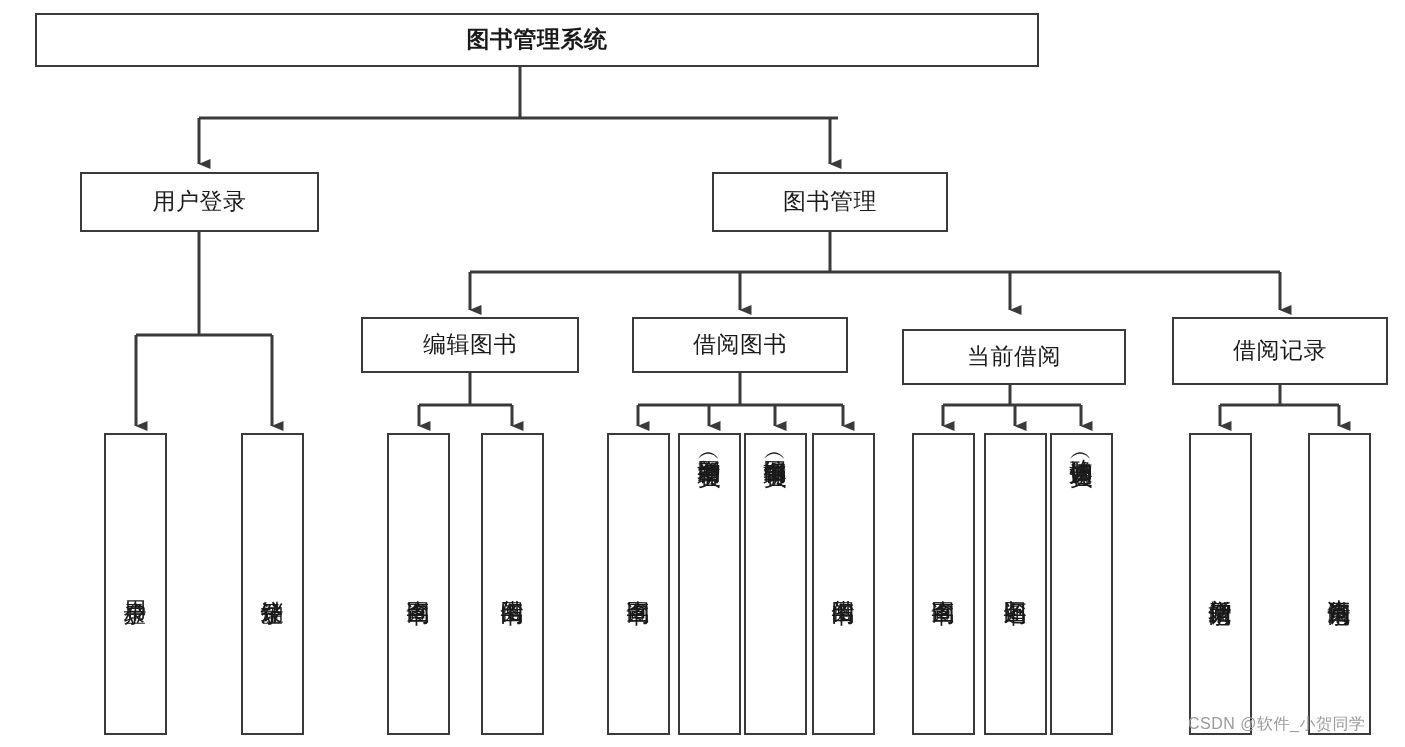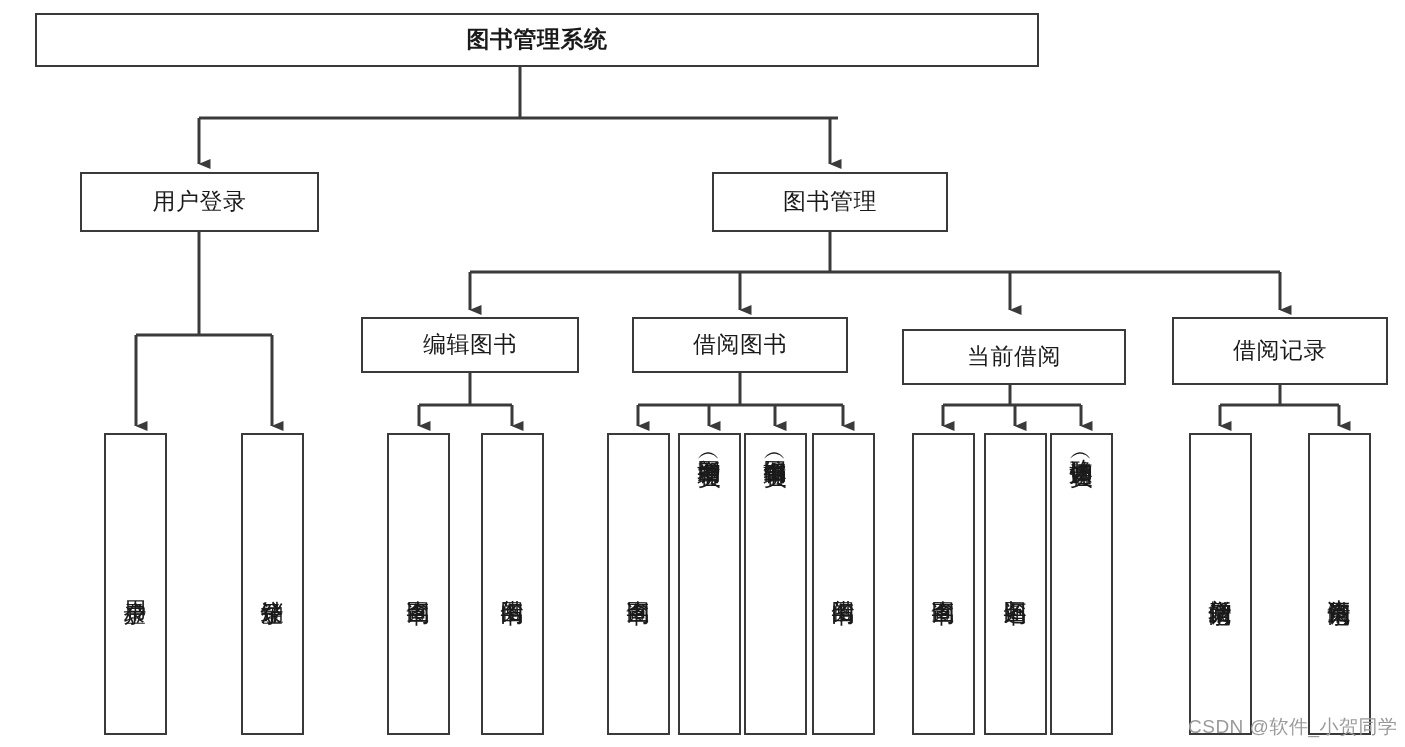--- a/index.html
+++ b/index.html
@@ -56,21 +56,21 @@
     display: block;
   }
   .node-v.center-v {
     align-items: center;
     padding-top: 0;
   }
   .watermark {
     position: absolute;
     left: 1188px;
     top: 714px;
-    font-size: 19px;
+    font-size: 16px;
     color: #9a9a9a;
     white-space: nowrap;
     letter-spacing: 0.5px;
     font-family: "Liberation Sans", "DejaVu Sans", sans-serif;
   }
 </style>
 </head>
 <body>
 
 <div id="canvas">

